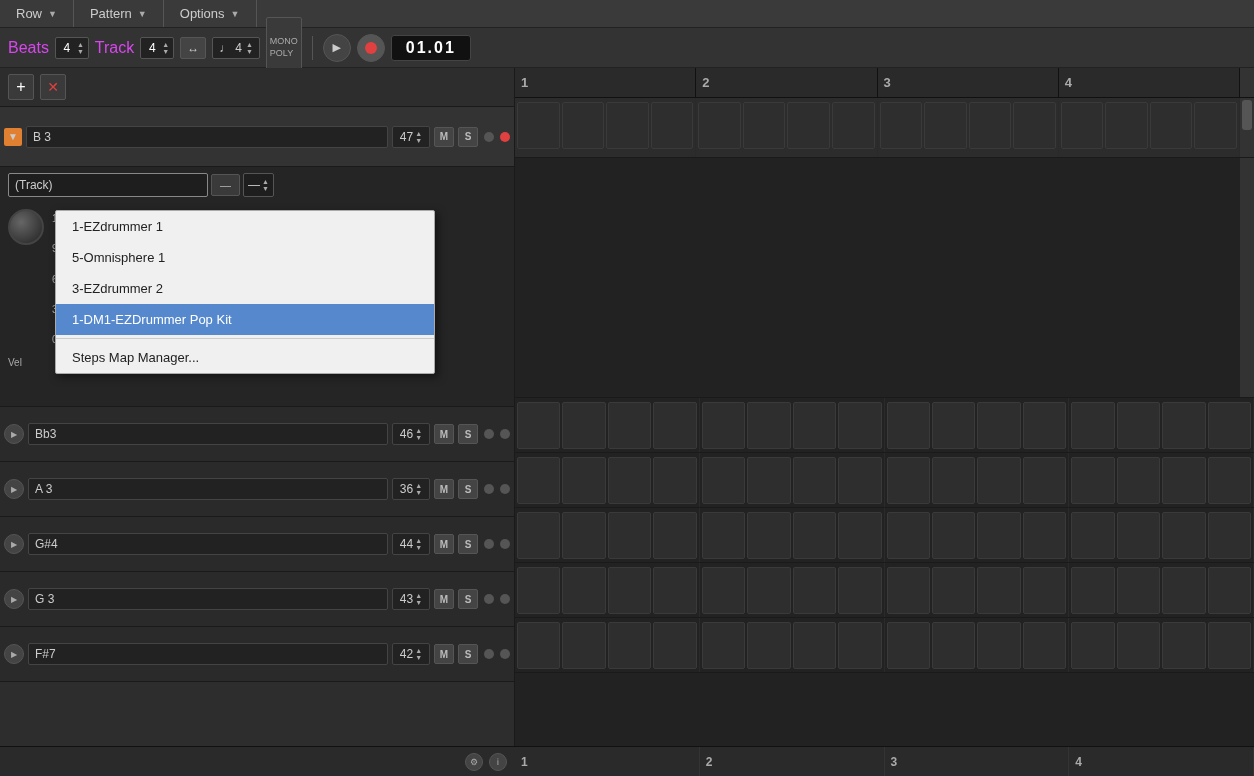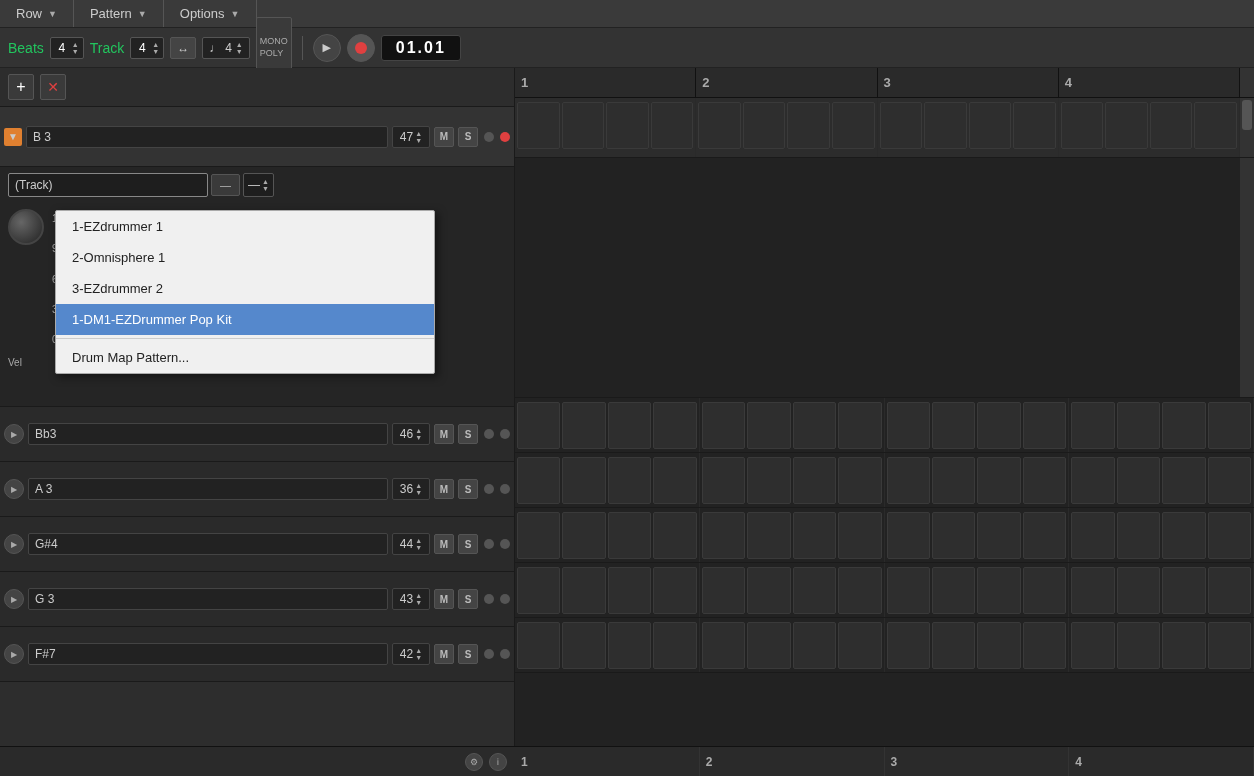--- a/index.html
+++ b/index.html
@@ -38,21 +38,21 @@
     
     .toolbar {
       display: flex;
       align-items: center;
       background: #333;
       height: 40px;
       padding: 0 8px;
       border-bottom: 1px solid #222;
       gap: 6px;
     }
-    .toolbar-label { color: #22c55e; font-size: 14px; }
+    .toolbar-label { color: #d946ef; font-size: 16px; }
     .spinner-box {
       display: flex;
       align-items: center;
       background: #222;
       border: 1px solid #555;
       border-radius: 2px;
       height: 22px;
       padding: 0 4px;
       gap: 3px;
     }
@@ -882,18 +882,18 @@
         <div class="bottom-beat-label">2</div>
         <div class="bottom-beat-label">3</div>
         <div class="bottom-beat-label">4</div>
       </div>
     </div>
   </div>
 </div>
 
 <div class="dropdown-overlay">
   <div class="dropdown-item">1-EZdrummer 1</div>
-  <div class="dropdown-item">2-Omnisphere 1</div>
+  <div class="dropdown-item">5-Omnisphere 1</div>
   <div class="dropdown-item">3-EZdrummer 2</div>
   <div class="dropdown-item selected">1-DM1-EZDrummer Pop Kit</div>
   <div class="dropdown-divider"></div>
-  <div class="dropdown-item">Drum Map Pattern...</div>
+  <div class="dropdown-item">Steps Map Manager...</div>
 </div>
 
 </body></html>

